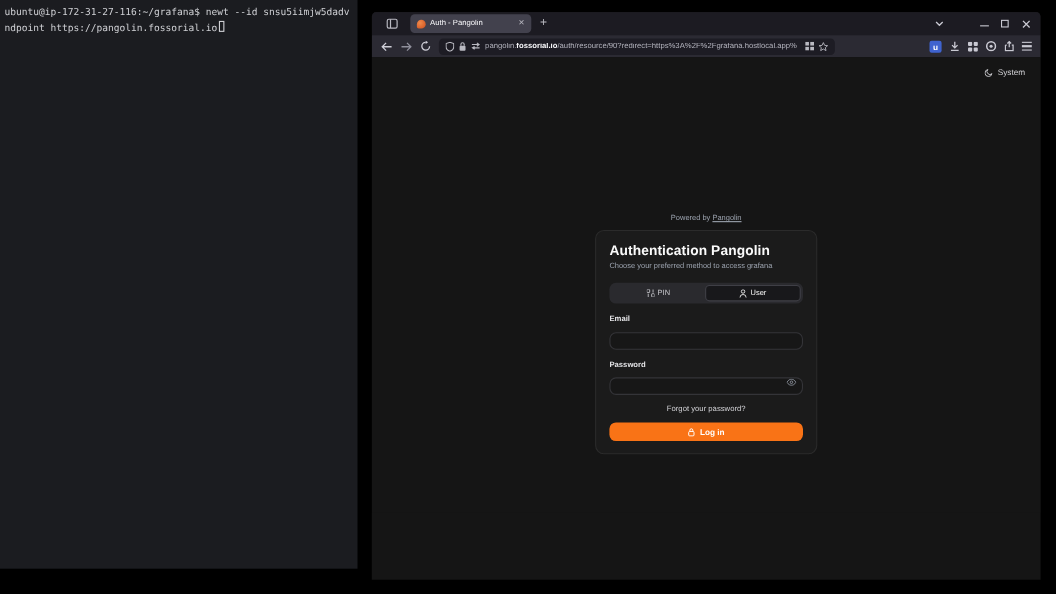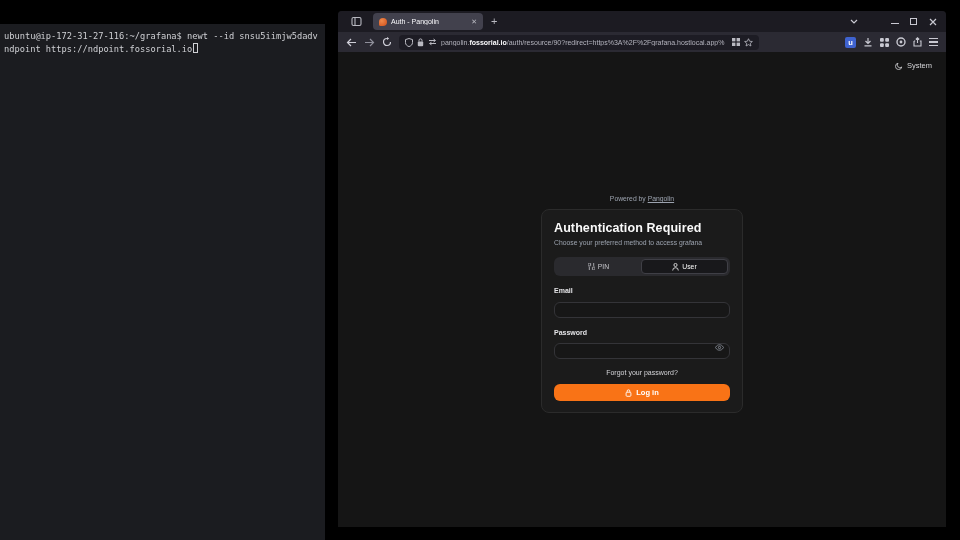--- a/index.html
+++ b/index.html
@@ -3,21 +3,21 @@
 <meta charset="utf-8">
 <style>
   * { margin:0; padding:0; box-sizing:border-box; }
   html,body { width:960px; height:540px; background:#000; overflow:hidden;
               font-family:"Liberation Sans", sans-serif; }
 
   
   .terminal { position:absolute; left:0; top:8; width:325px; height:517px;
               background:#1b1c20; padding:6px 4px;
               font-family:"DejaVu Sans Mono", monospace;
-              font-size:8.7px; line-height:13px; color:#cfd0d4;margin-top:24px; }
+              font-size:8.7px; line-height:13px; color:#cfd0d4; }
   .term-line { white-space:pre; }
   .term-cursor { display:inline-block; width:5px; height:10px;
                  border:1px solid #cfd0d4; margin-left:1px; vertical-align:-1px; }
 
   
   .browser { position:absolute; left:338px; top:11px; width:608px; height:516px;
              background:#151515; border-radius:4px 4px 0 0; overflow:hidden; }
 
   
   .tabbar { height:21px; background:#1c1b22; display:flex; align-items:center;
@@ -82,21 +82,21 @@
                background:#f97316; color:#fff; font-size:7.5px; font-weight:bold;
                display:flex; align-items:center; justify-content:center; gap:4px;
                font-family:"Liberation Sans", sans-serif;text-align:center; }
   svg { display:block; }
 </style>
 </head>
 <body>
 
 <div class="terminal">
   <div class="term-line">ubuntu@ip-172-31-27-116:~/grafana$ newt --id snsu5iimjw5dadv</div>
-  <div class="term-line"><span>ndpoint https://ndpoint.fossorial.io</span><span class="term-cursor"></span></div>
+  <div class="term-line"><span>ndpoint https://pangolin.fossorial.io</span><span class="term-cursor"></span></div>
 </div>
 
 <div class="browser">
 
   <div class="tabbar">
     <span class="fx-view">
       <svg width="11" height="11" viewBox="0 0 11 11">
           <rect x="1" y="1.5" width="9" height="8" rx="1.5" fill="none" stroke="#b9b9c1" stroke-width="1.1"></rect>
           <line x1="4" y1="1.5" x2="4" y2="9.5" stroke="#b9b9c1" stroke-width="1.1"></line>
         </svg>
@@ -221,21 +221,21 @@
       <span>System</span>
     </div>
 
     <div class="auth-wrap">
       <div class="powered">
         <span>Powered by</span>
         <a href="#">Pangolin</a>
       </div>
 
       <div class="card">
-        <div class="card-title">Authentication Required</div>
+        <div class="card-title">Authentication Pangolin</div>
         <div class="card-sub">Choose your preferred method to access grafana</div>
 
         <div class="method-tabs">
           <div class="method-tab">
             <span>
               <svg width="7" height="7" viewBox="0 0 8 8">
                   <rect x="0" y="0" width="3" height="3.4" rx=".6" fill="none" stroke="#c7c7cc" stroke-width=".9"></rect>
                   <rect x="5" y="4.6" width="3" height="3.4" rx=".6" fill="none" stroke="#c7c7cc" stroke-width=".9"></rect>
                   <line x1="6.5" y1="0" x2="6.5" y2="3.4" stroke="#c7c7cc" stroke-width=".9"></line>
                   <line x1="1.5" y1="4.6" x2="1.5" y2="8" stroke="#c7c7cc" stroke-width=".9"></line>

